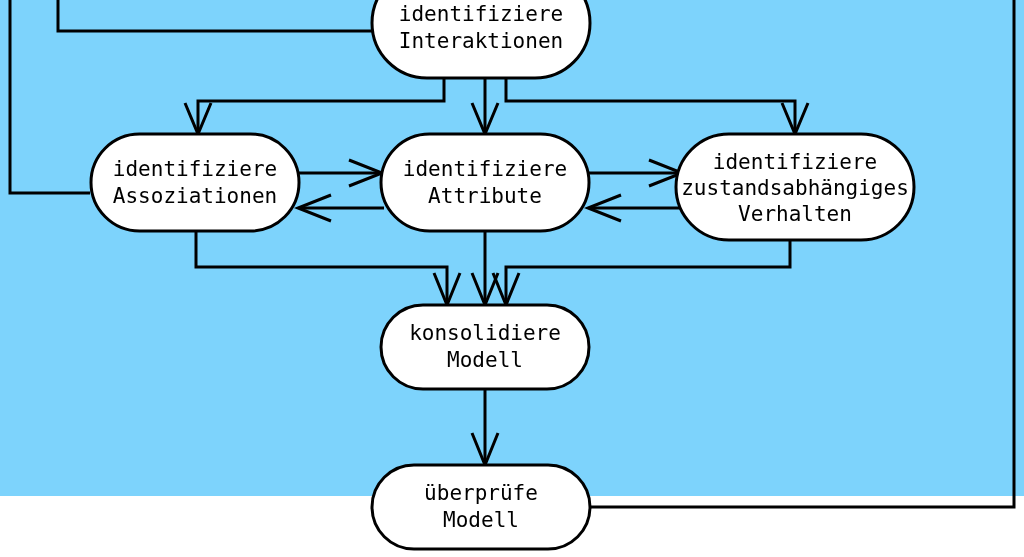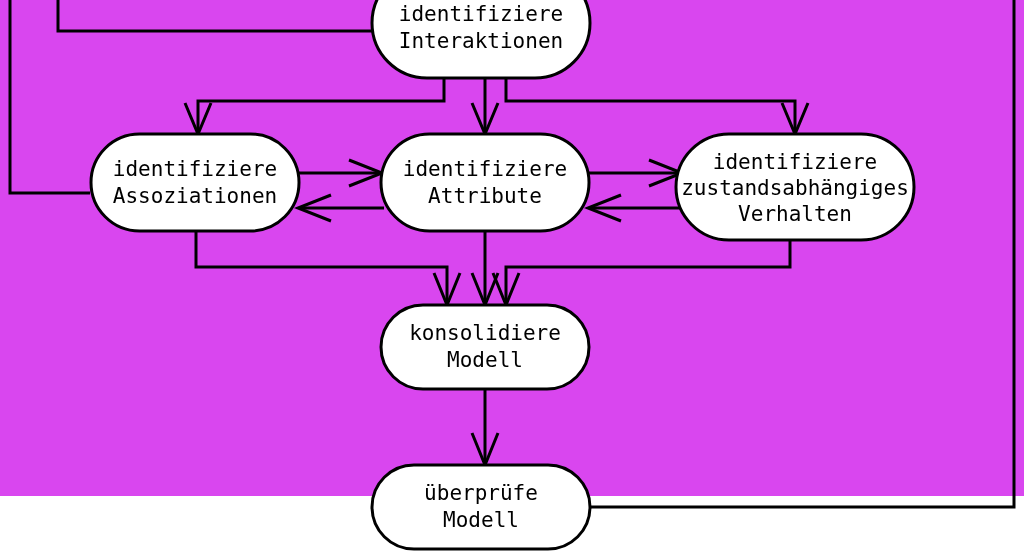--- a/index.html
+++ b/index.html
@@ -10,21 +10,21 @@
   body {
     width: 1024px;
     height: 557px;
     overflow: hidden;
     font-family: "DejaVu Sans Mono", "Liberation Mono", monospace;
   }
   #diagram-root {
     position: relative;
     width: 1024px;
     height: 496px;
-    background: #d946ef;
+    background: #7dd3fc;
   }
   svg.flow {
     display: block;
     width: 1024px;
     height: 557px;
   }
   .node-shape {
     fill: #ffffff;
     stroke: #000000;
     stroke-width: 3;

